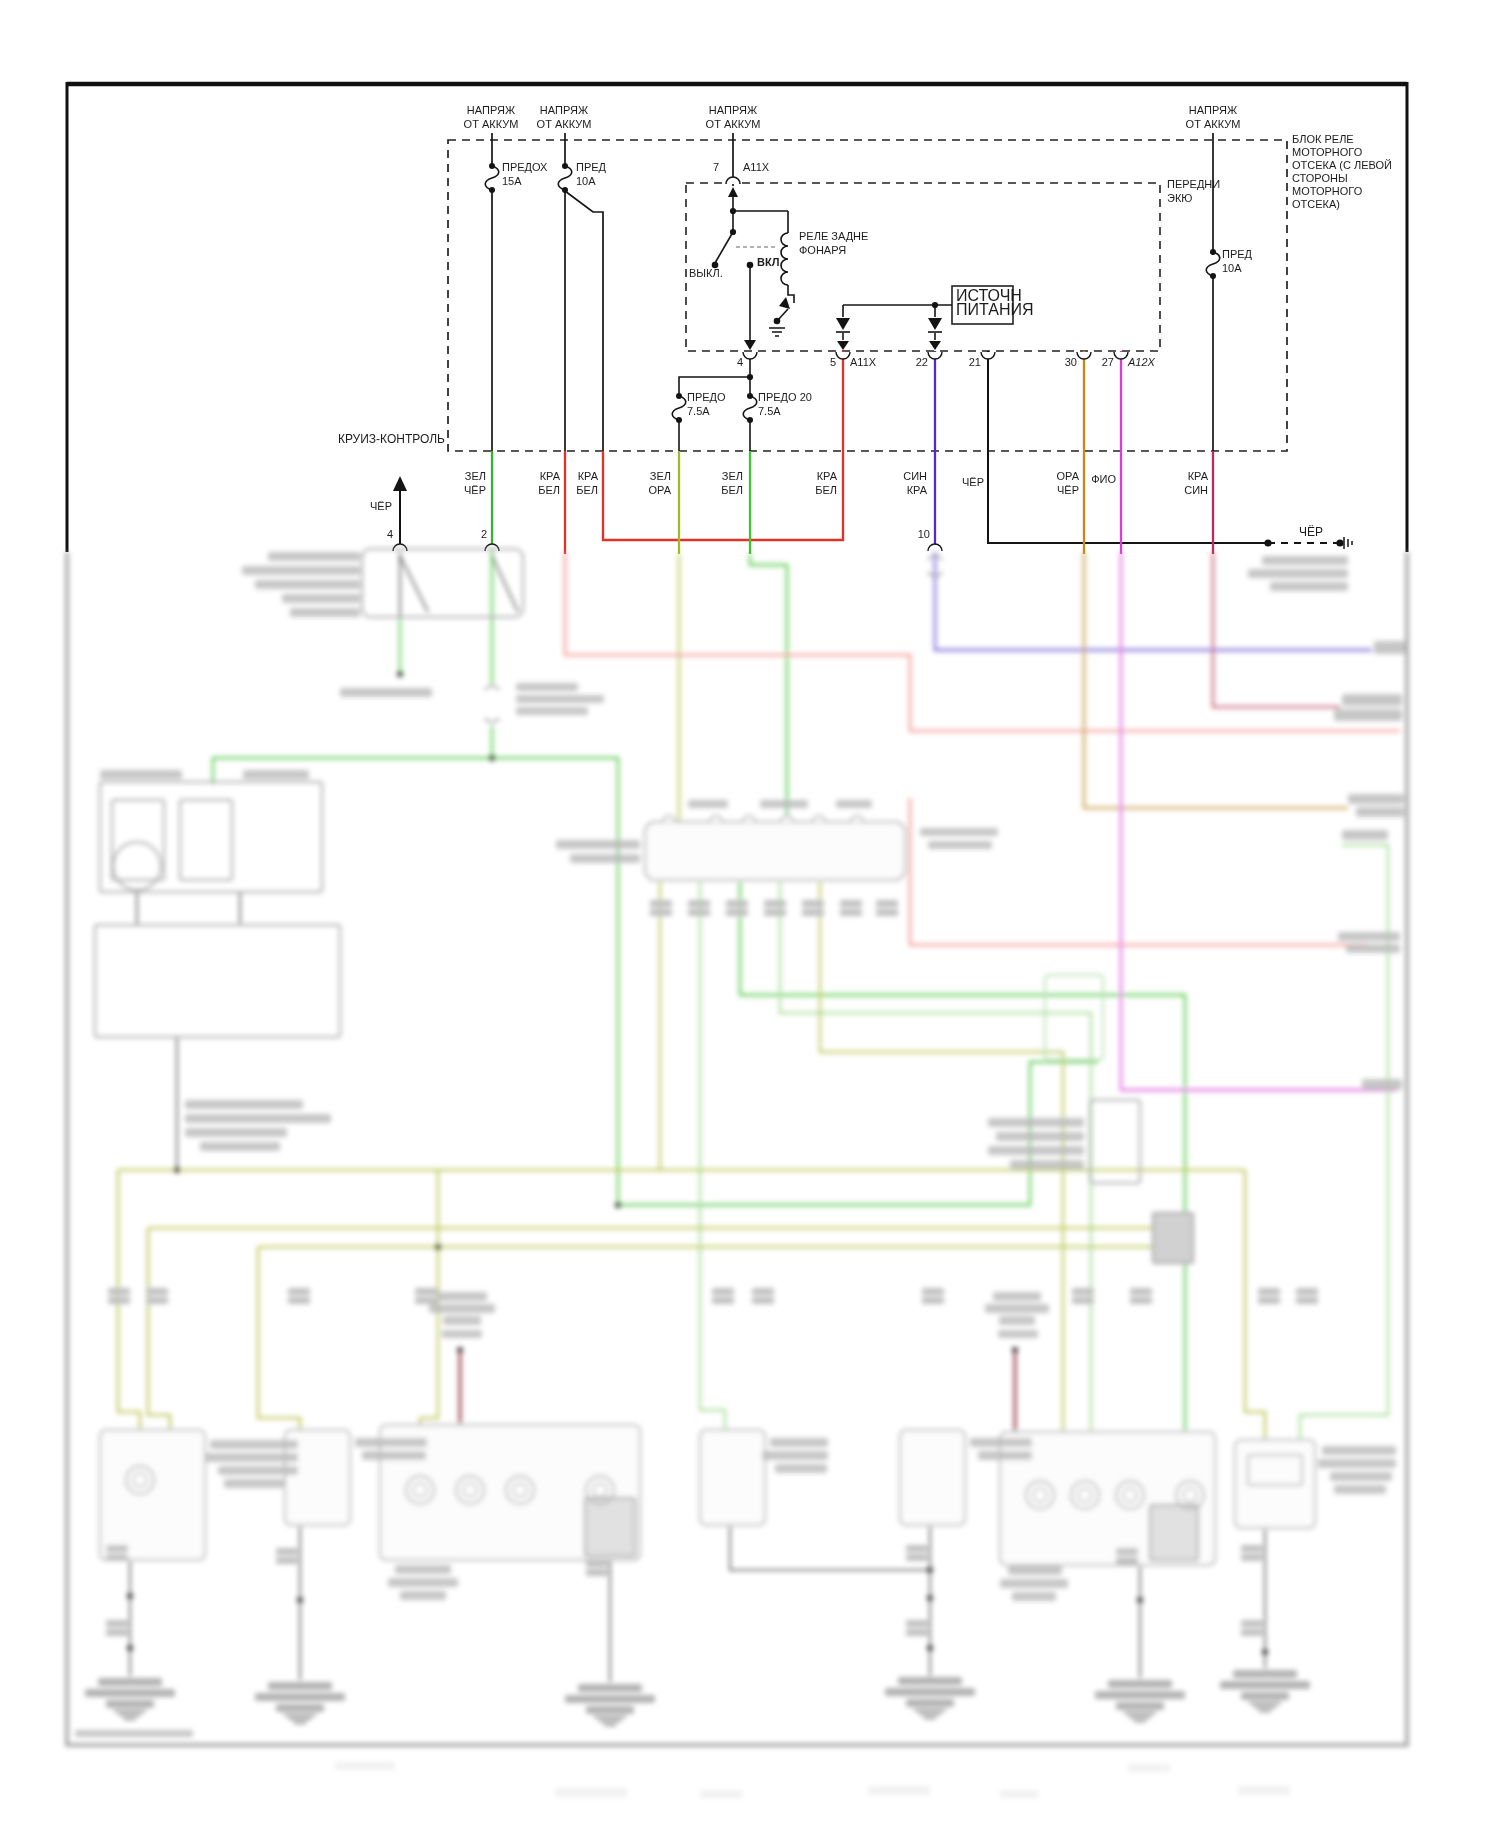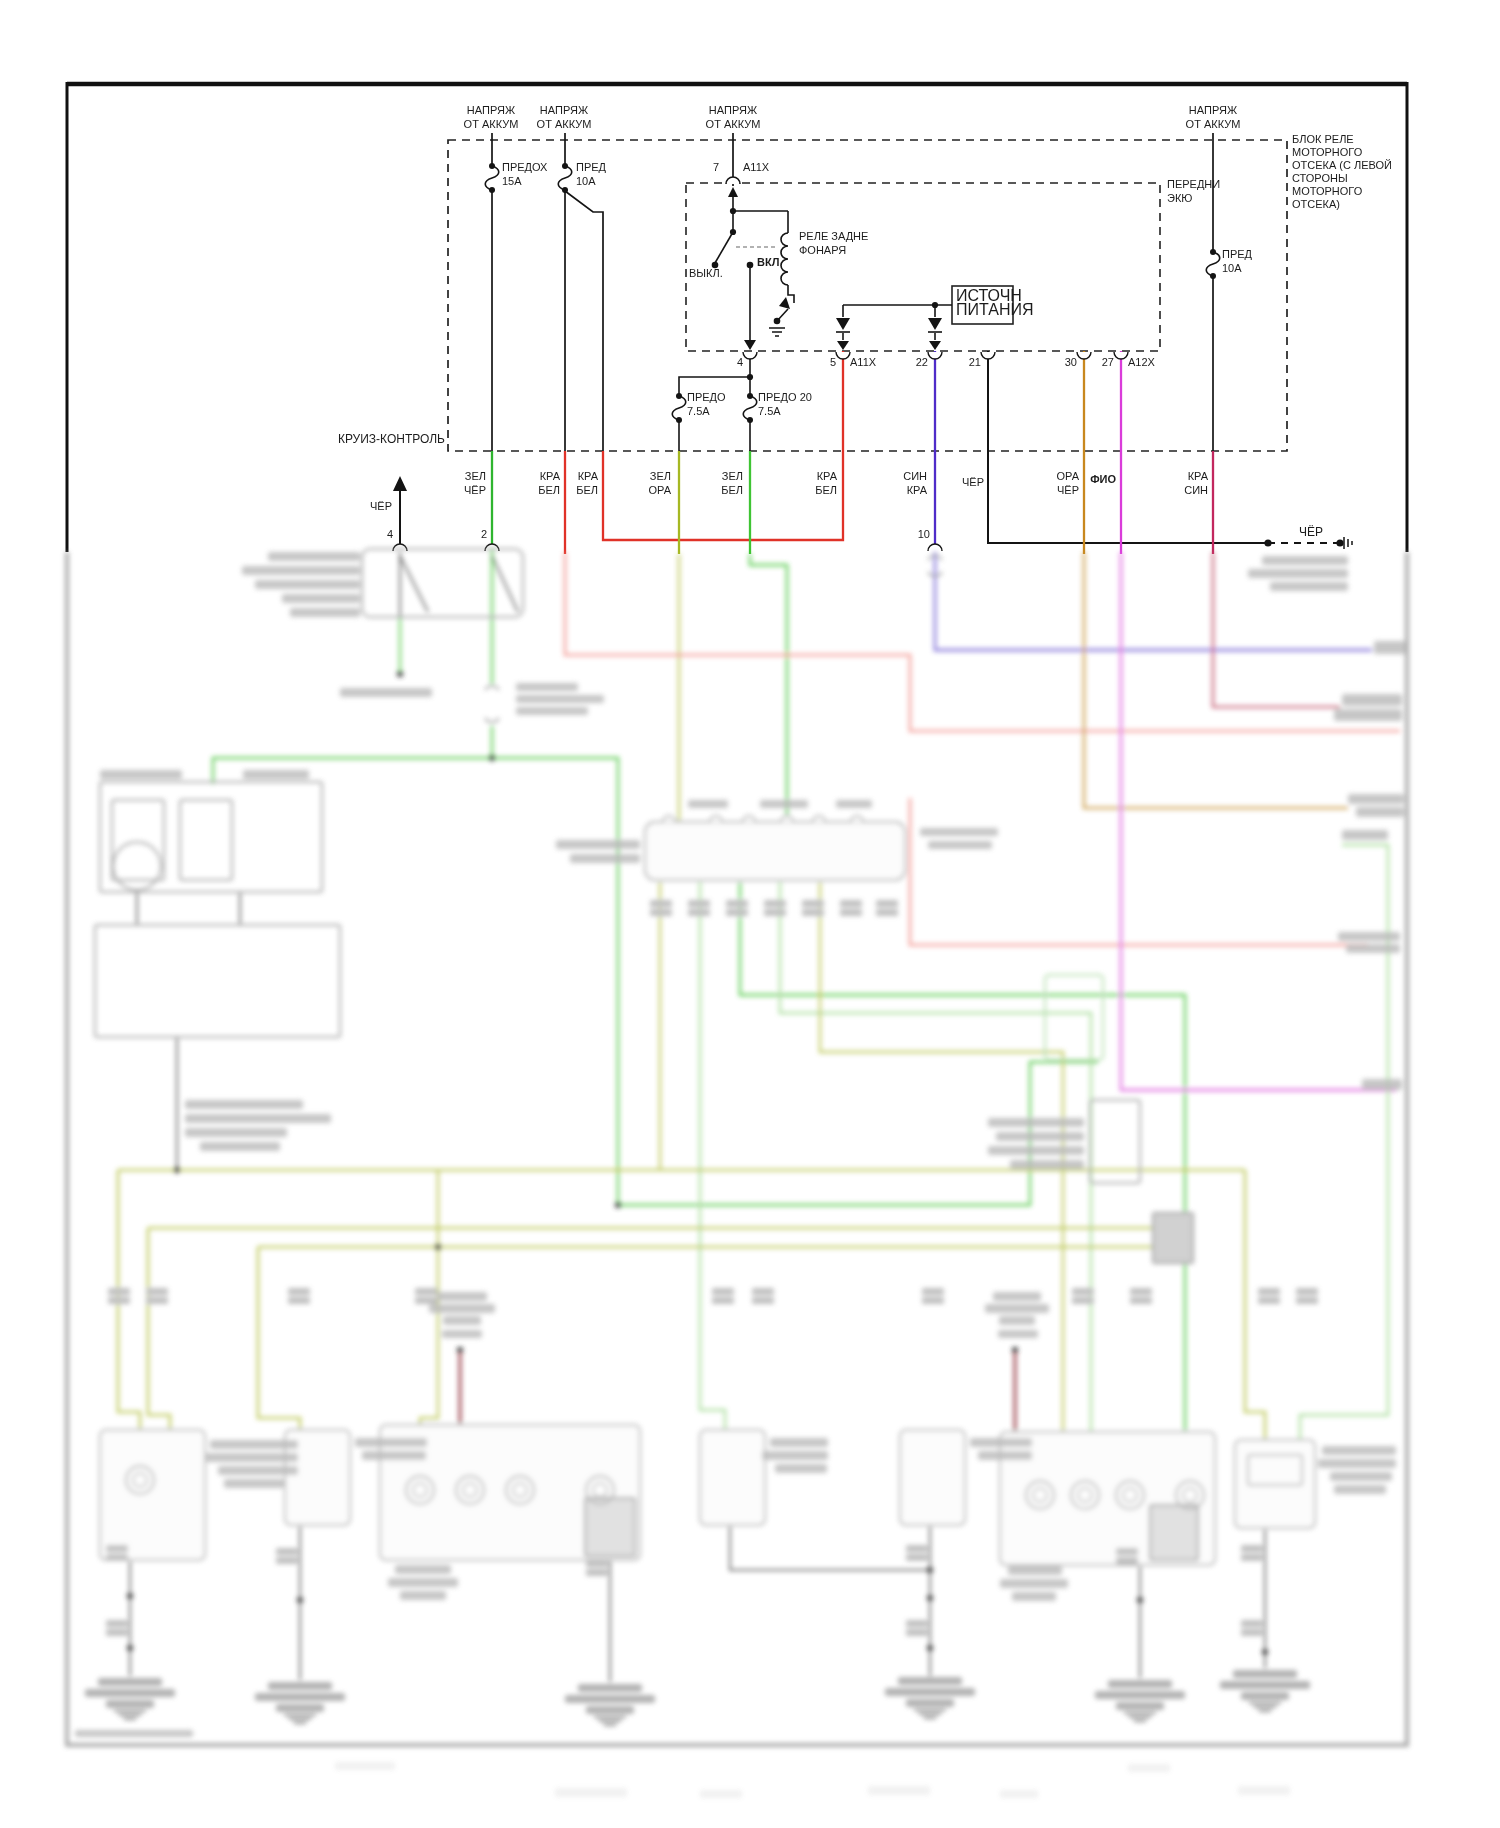--- a/index.html
+++ b/index.html
@@ -442,42 +442,42 @@
   <div class="lbl boxlbl" style="left:956px;top:289px;">ИСТОЧН</div>
   <div class="lbl boxlbl" style="left:956px;top:303px;">ПИТАНИЯ</div>
 
   <div class="lbl ral" style="right:757px;top:356px;">4</div>
   <div class="lbl ral" style="right:664px;top:356px;">5</div>
   <div class="lbl" style="left:850px;top:356px;">А11Х</div>
   <div class="lbl ral" style="right:572px;top:356px;">22</div>
   <div class="lbl ral" style="right:519px;top:356px;">21</div>
   <div class="lbl ral" style="right:423px;top:356px;">30</div>
   <div class="lbl ral" style="right:386px;top:356px;">27</div>
-  <div class="lbl" style="left:1128px;top:356px;">А12Х</div>
+  <div class="lbl" style="left:1128px;top:356px;font-style:italic;">А12Х</div>
 
   <div class="lbl ral sm" style="right:1055px;top:433px;">КРУИЗ-КОНТРОЛЬ</div>
 
   <div class="lbl ral" style="right:1014px;top:470px;">ЗЕЛ</div>
   <div class="lbl ral" style="right:1014px;top:484px;">ЧЁР</div>
   <div class="lbl ral" style="right:940px;top:470px;">КРА</div>
   <div class="lbl ral" style="right:940px;top:484px;">БЕЛ</div>
   <div class="lbl ral" style="right:902px;top:470px;">КРА</div>
   <div class="lbl ral" style="right:902px;top:484px;">БЕЛ</div>
   <div class="lbl ral" style="right:829px;top:470px;">ЗЕЛ</div>
   <div class="lbl ral" style="right:829px;top:484px;">ОРА</div>
   <div class="lbl ral" style="right:757px;top:470px;">ЗЕЛ</div>
   <div class="lbl ral" style="right:757px;top:484px;">БЕЛ</div>
   <div class="lbl ral" style="right:663px;top:470px;">КРА</div>
   <div class="lbl ral" style="right:663px;top:484px;">БЕЛ</div>
   <div class="lbl ral" style="right:573px;top:470px;">СИН</div>
   <div class="lbl ral" style="right:573px;top:484px;">КРА</div>
   <div class="lbl ral" style="right:516px;top:476px;">ЧЁР</div>
   <div class="lbl ral" style="right:421px;top:470px;">ОРА</div>
   <div class="lbl ral" style="right:421px;top:484px;">ЧЁР</div>
-  <div class="lbl ral" style="right:384px;top:473px;font-weight:bold;">ФИО</div>
+  <div class="lbl ral" style="right:384px;top:473px;">ФИО</div>
   <div class="lbl ral" style="right:292px;top:470px;">КРА</div>
   <div class="lbl ral" style="right:292px;top:484px;">СИН</div>
 
   <div class="lbl ral" style="right:1108px;top:500px;">ЧЁР</div>
   <div class="lbl ral" style="right:1107px;top:528px;">4</div>
   <div class="lbl ral" style="right:1013px;top:528px;">2</div>
   <div class="lbl ral" style="right:570px;top:528px;">10</div>
   <div class="lbl sm" style="left:1299px;top:526px;">ЧЁР</div>
 
 </div>

